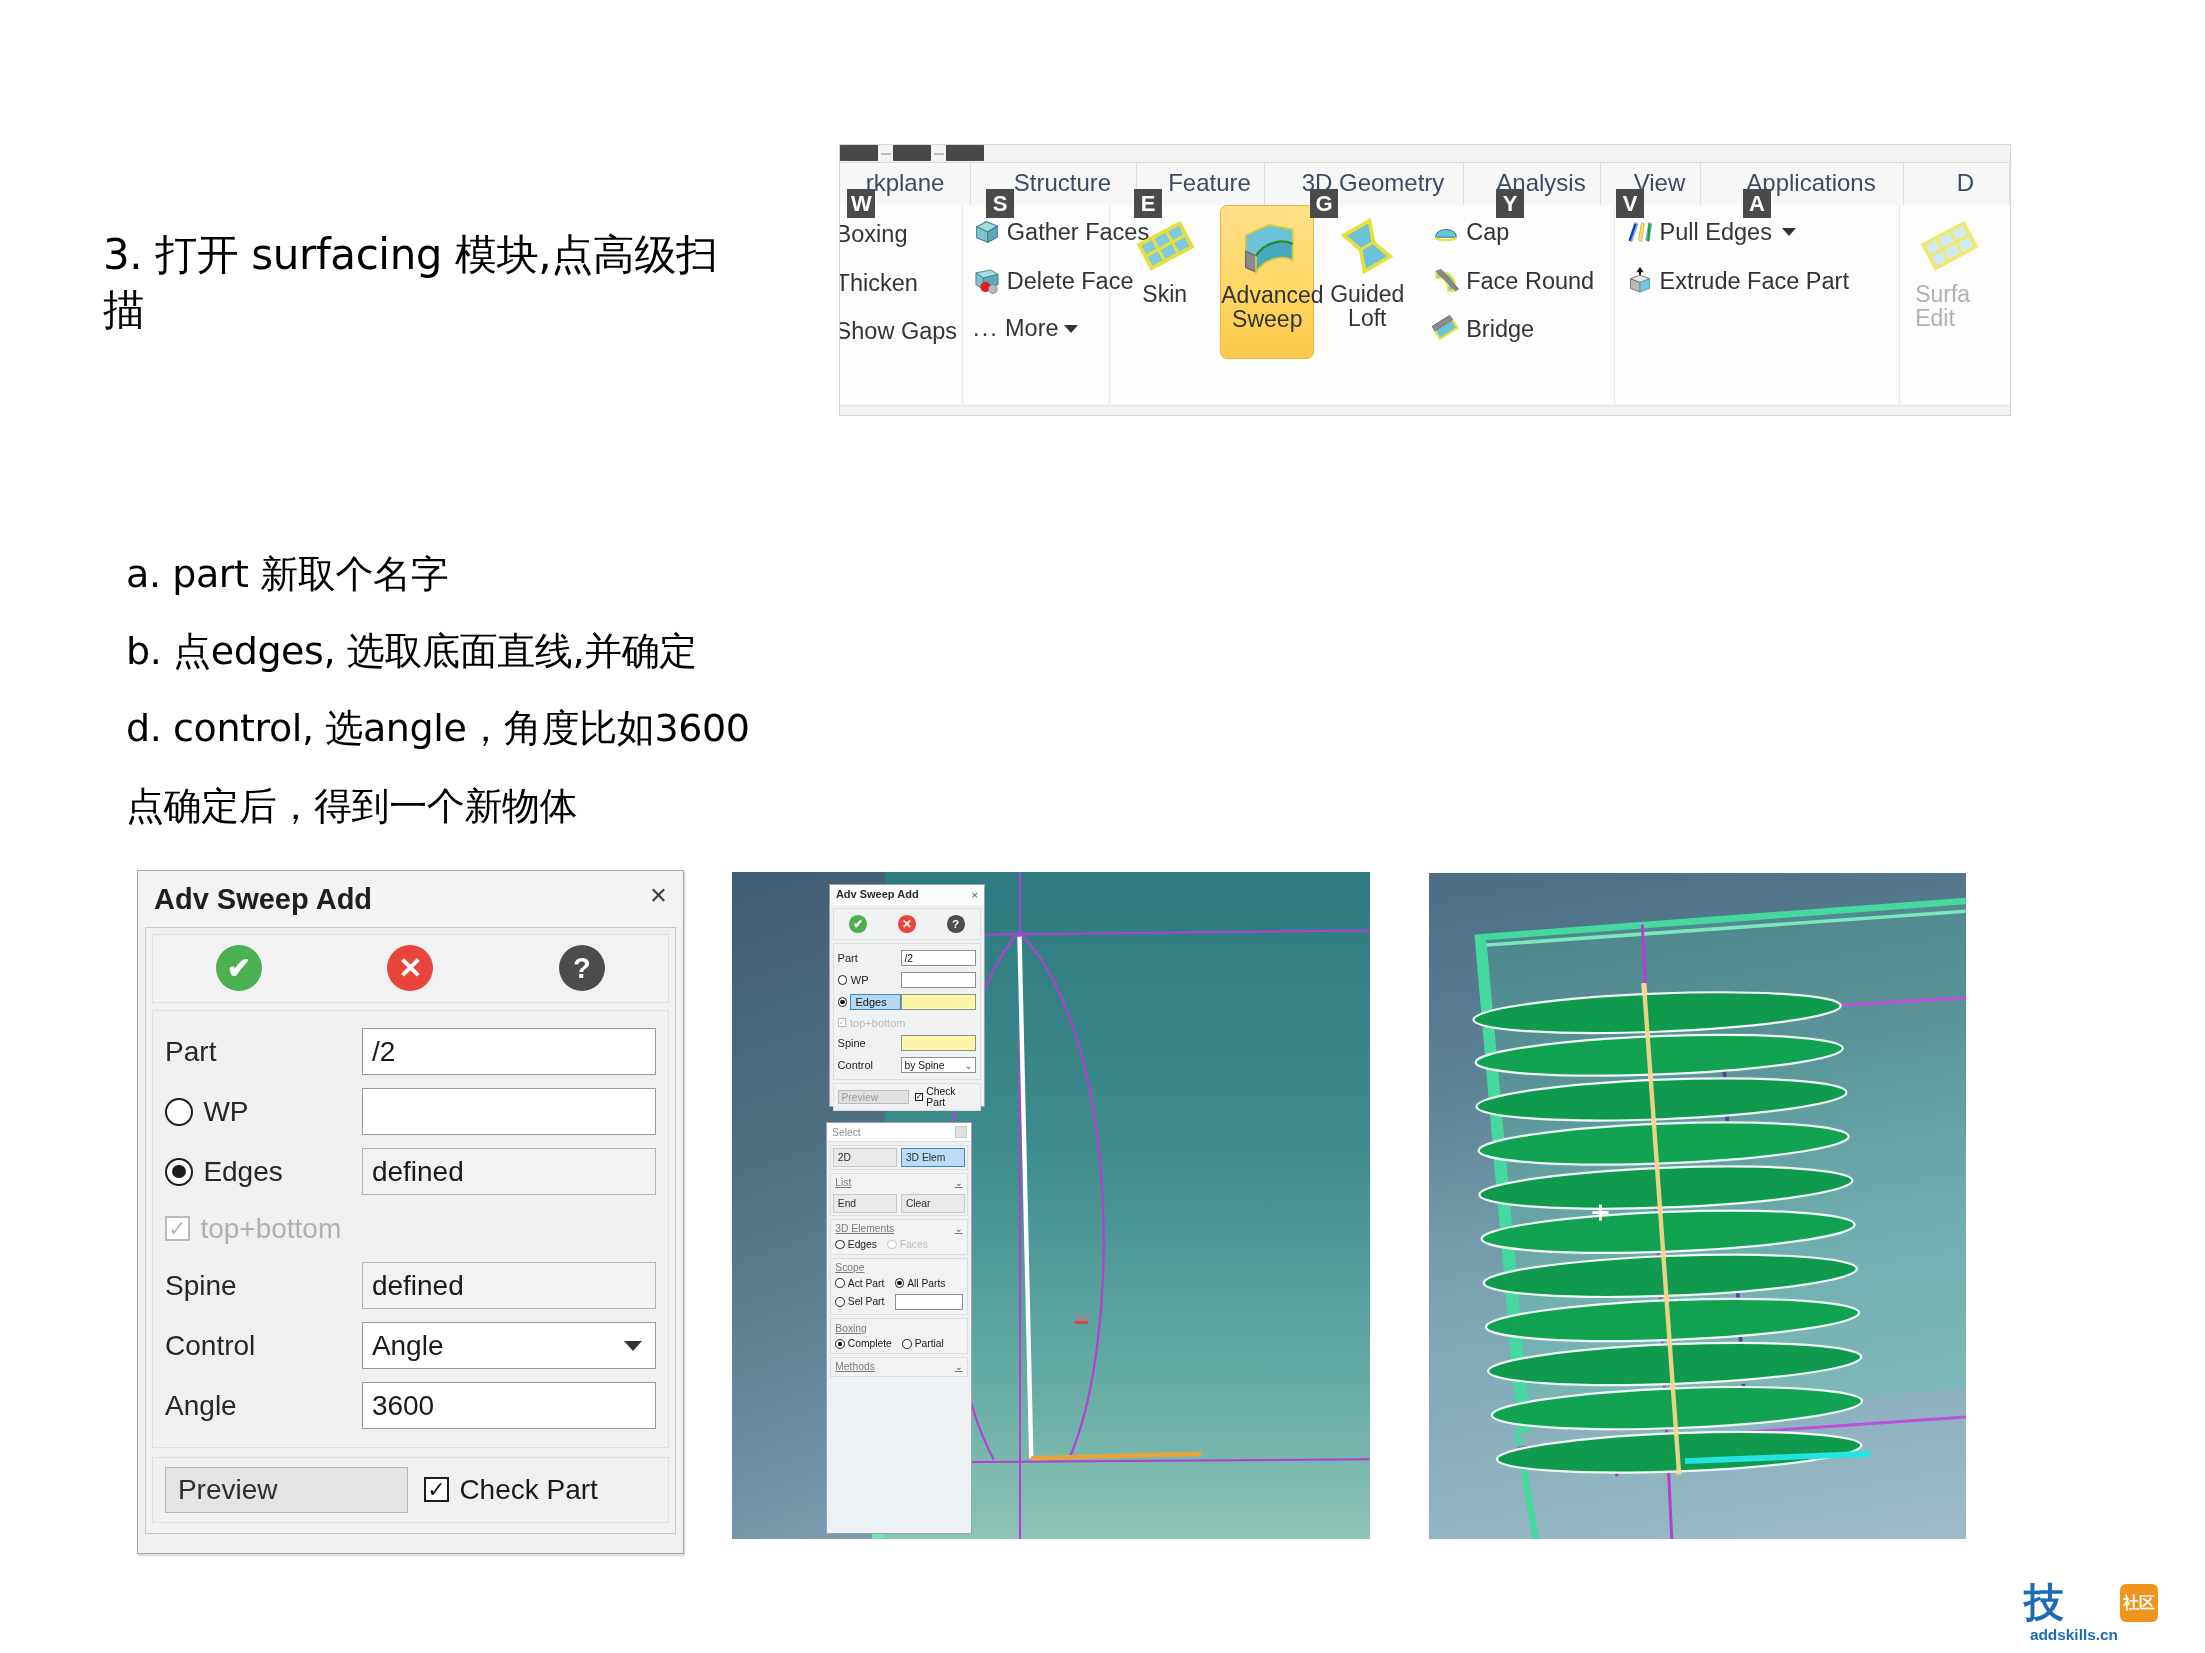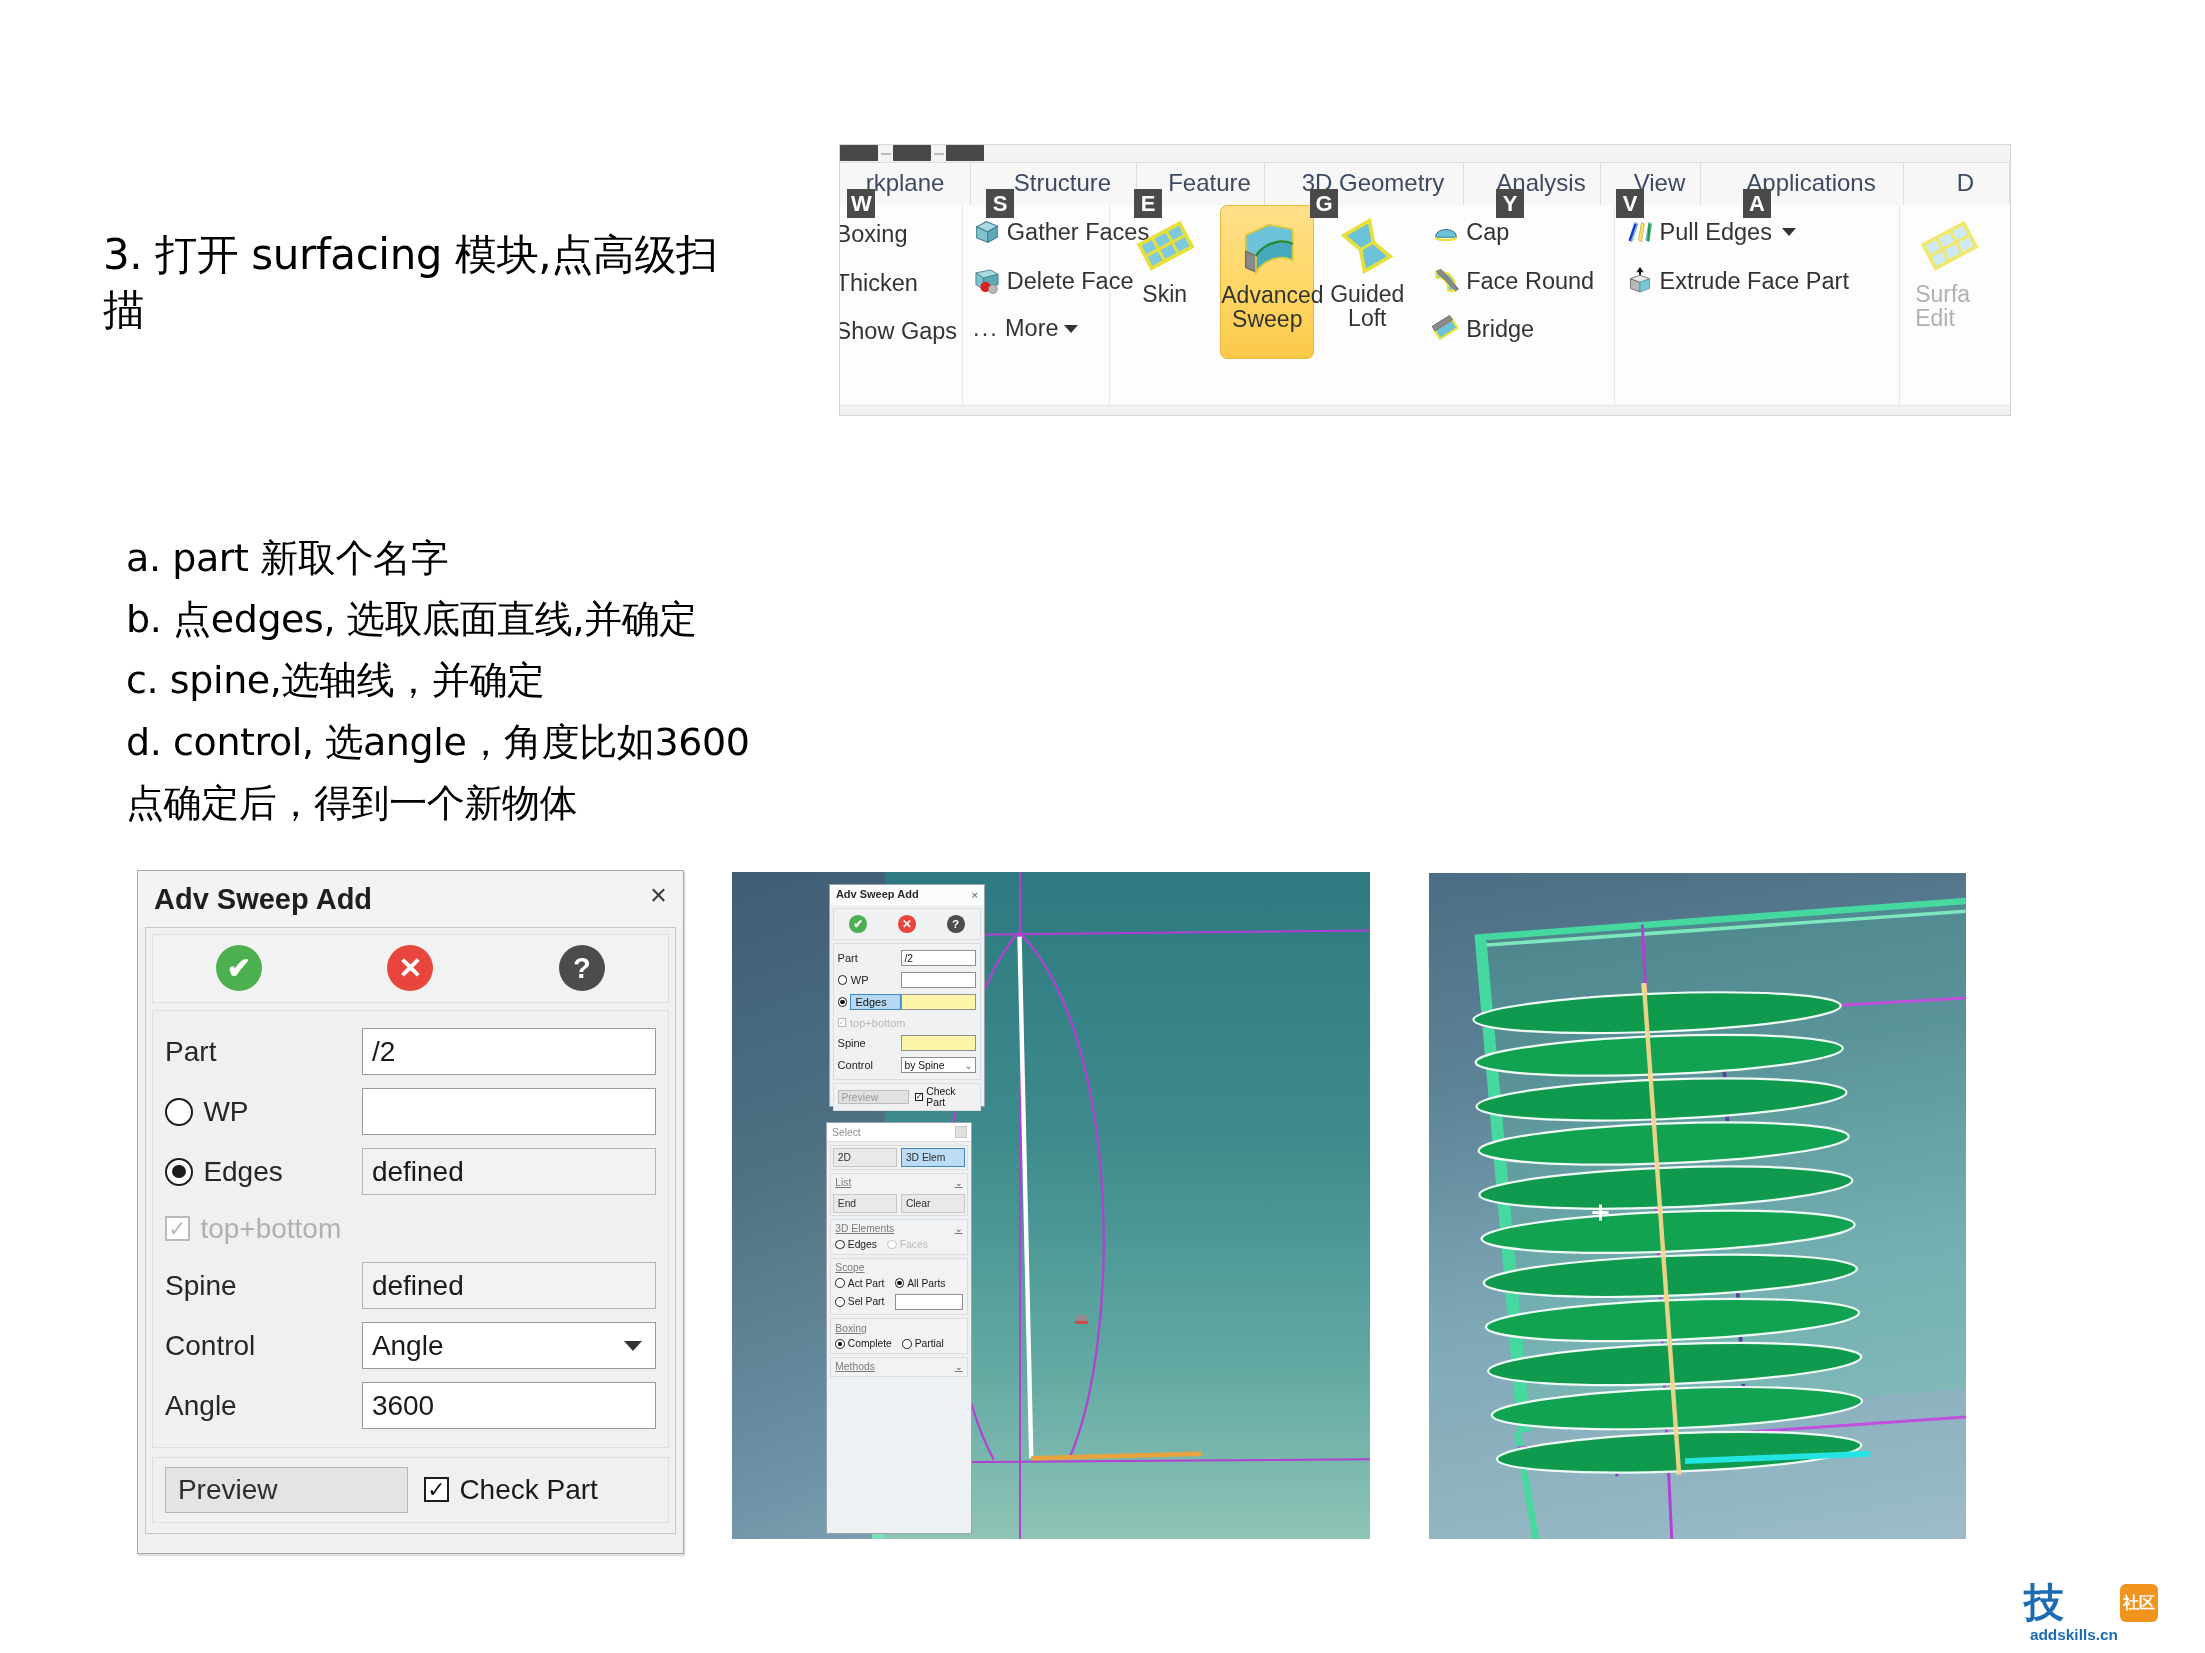--- a/index.html
+++ b/index.html
@@ -19,21 +19,21 @@
     font-family:"DejaVu Sans","Liberation Sans",sans-serif;
     letter-spacing:-0.4px;
   }
 
   #steps-block {
     position:absolute; left:126px; top:528px; width:809px;
     font-size:38px; line-height:1.61; color:#000;
     font-family:"DejaVu Sans","Liberation Sans",sans-serif;
     letter-spacing:-0.4px;
   }
-  #steps-block .step-line { white-space:nowrap; }
+  #steps-block .step-line { white-space:nowrap;margin-top:16px; }
 
   
   #ribbon-shot {
     position:absolute; left:839px; top:144px;
     width:1172px; height:272px;
     background:#fdfdfd;
     border:0.7px solid #d6d6d6;
     overflow:hidden;
   }
   #ribbon-qat {
@@ -273,21 +273,20 @@
 <body>
 
 <div id="slide-heading">
   <div>3. 打开 surfacing 模块,点高级扫</div>
   <div>描</div>
 </div>
 
 <div id="steps-block">
   <div class="step-line">a. part 新取个名字</div>
   <div class="step-line">b. 点edges, 选取底面直线,并确定</div>
-  <div class="step-line">c. spine,选轴线，并确定</div>
   <div class="step-line">d. control, 选angle，角度比如3600</div>
   <div class="step-line">点确定后，得到一个新物体</div>
 </div>
 
 <div id="ribbon-shot">
 
   <div id="ribbon-qat">
     <div class="qat-btn" style="left:0px;"></div>
     <div class="qat-sep" style="left:41px;"></div>
     <div class="qat-btn" style="left:53px;"></div>

